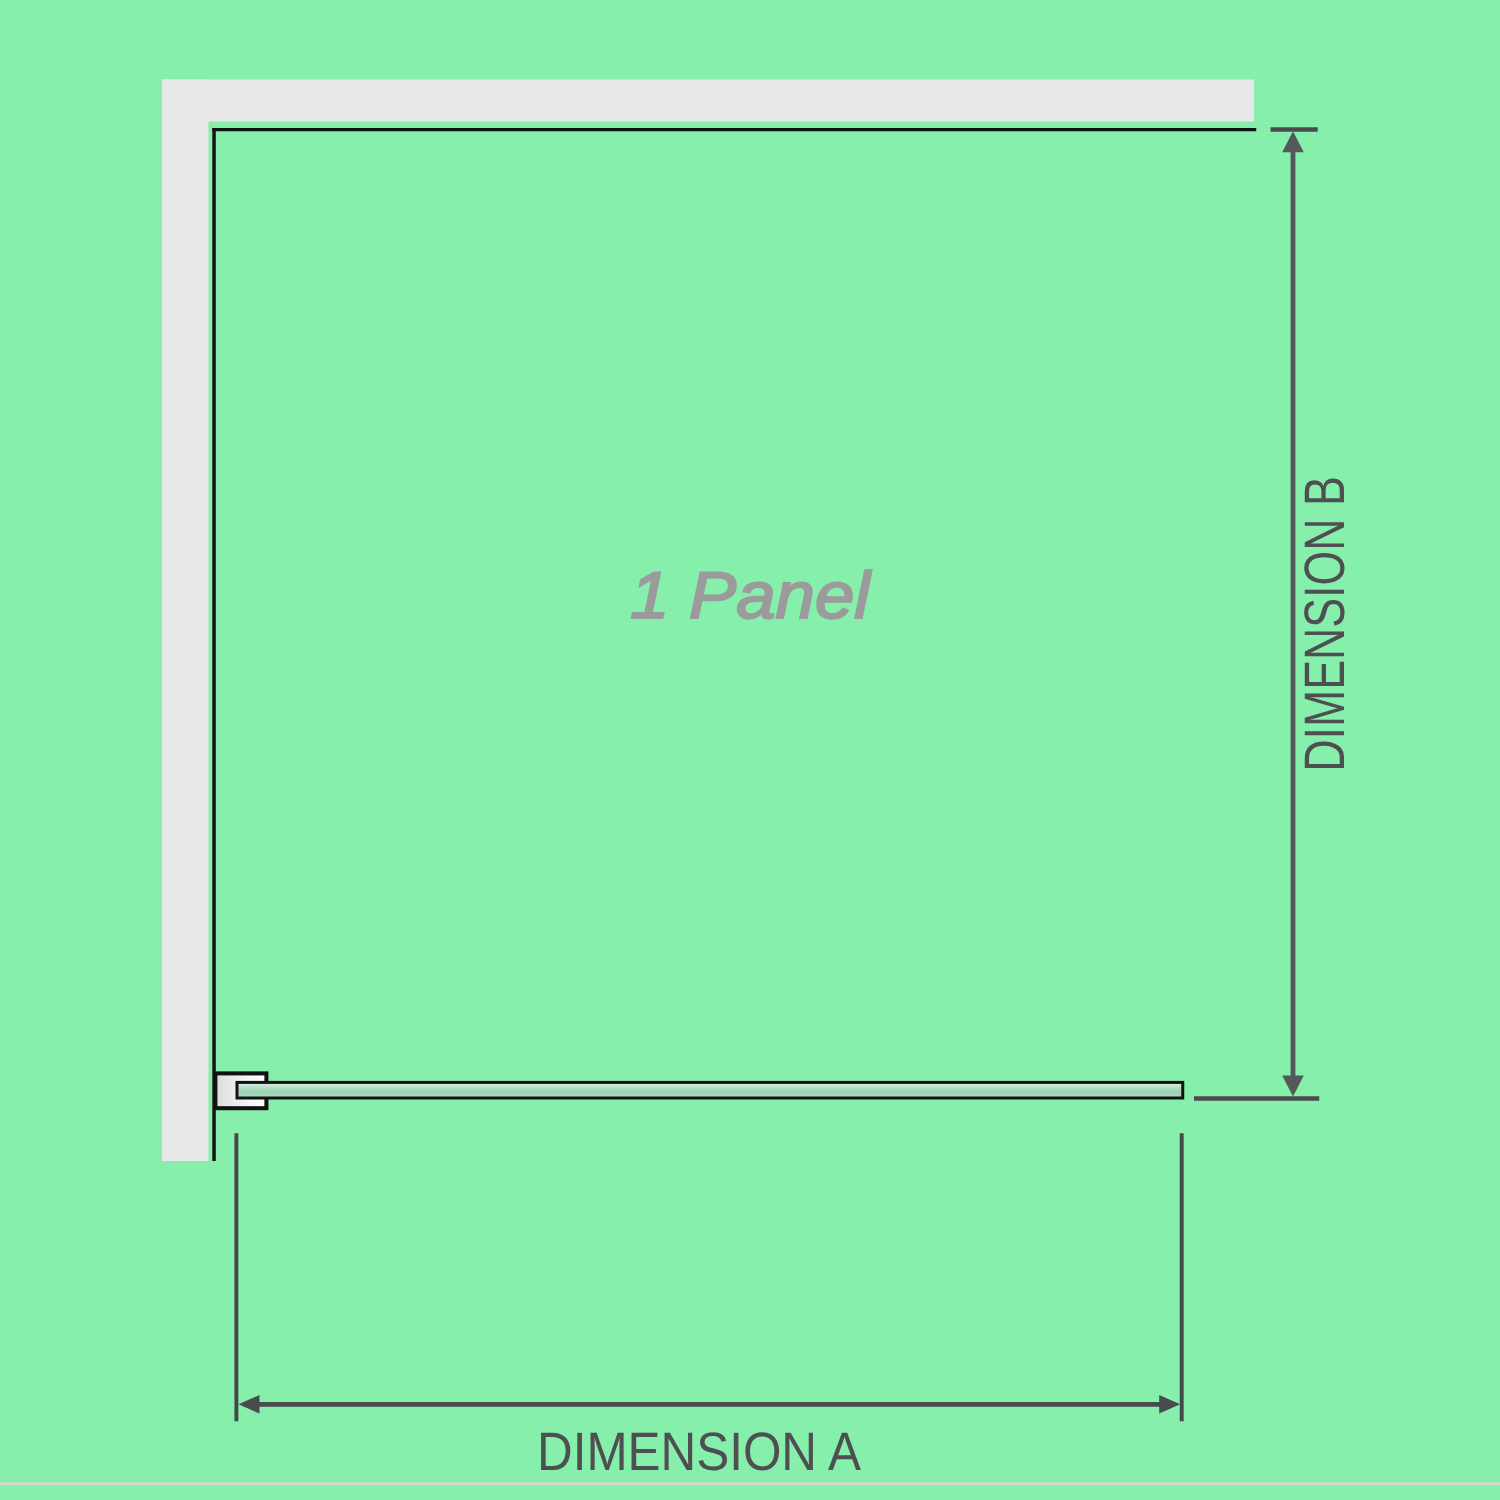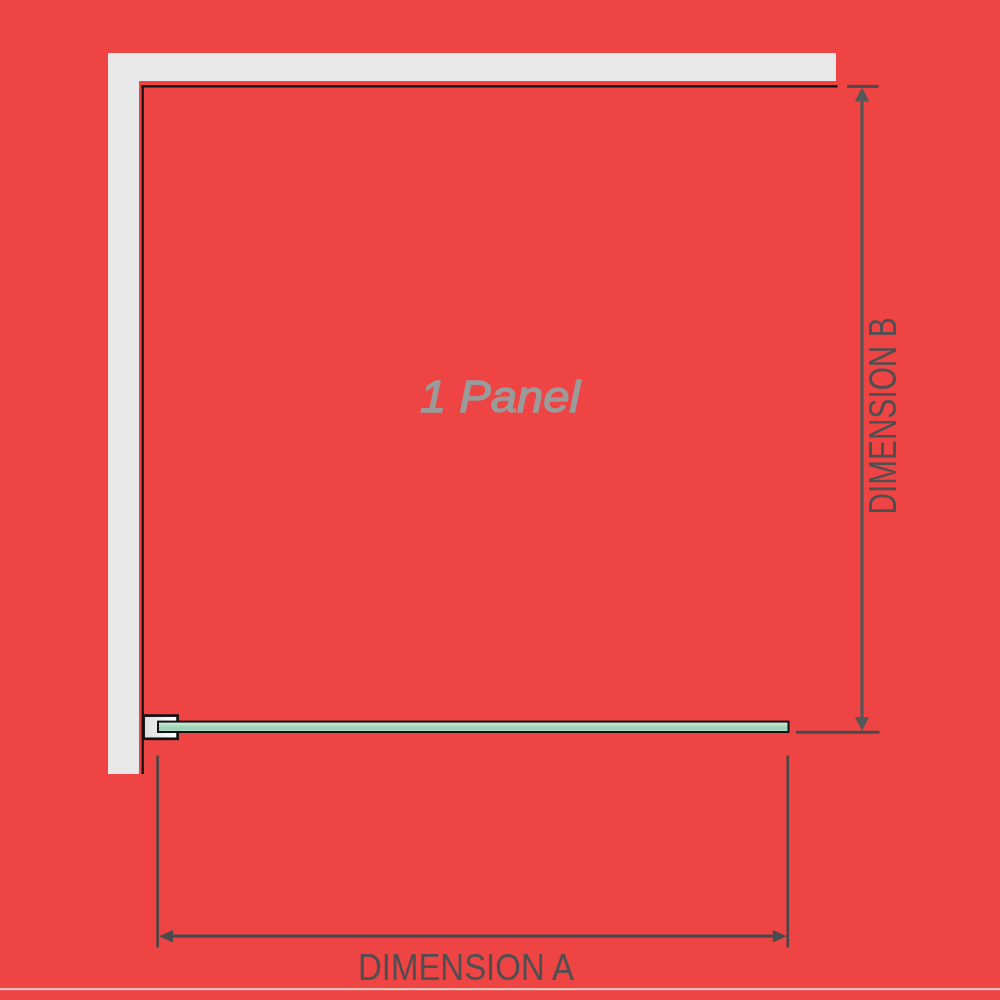--- a/index.html
+++ b/index.html
@@ -1,16 +1,16 @@
 <!DOCTYPE html>
 <html><head>
 <meta charset="utf-8">
 <style>
   html,body{margin:0;padding:0;background:#ffffff;}
-  .stage{position:relative;width:1000px;height:1000px;background:#ef4444;overflow:hidden;text-decoration:underline;}
+  .stage{position:relative;width:1000px;height:1000px;background:#86efac;overflow:hidden;text-decoration:underline;}
   svg{position:absolute;left:0;top:0;}
   text{font-family:"Liberation Sans", sans-serif;}
 </style>
 </head>
 <body>
 <div class="stage">
 <svg width="1000" height="1000" viewBox="0 0 1000 1000">
   <defs>
     <linearGradient id="glassGrad" x1="0" y1="0" x2="0" y2="1">
       <stop offset="0" stop-color="#e2f1e8"></stop>

